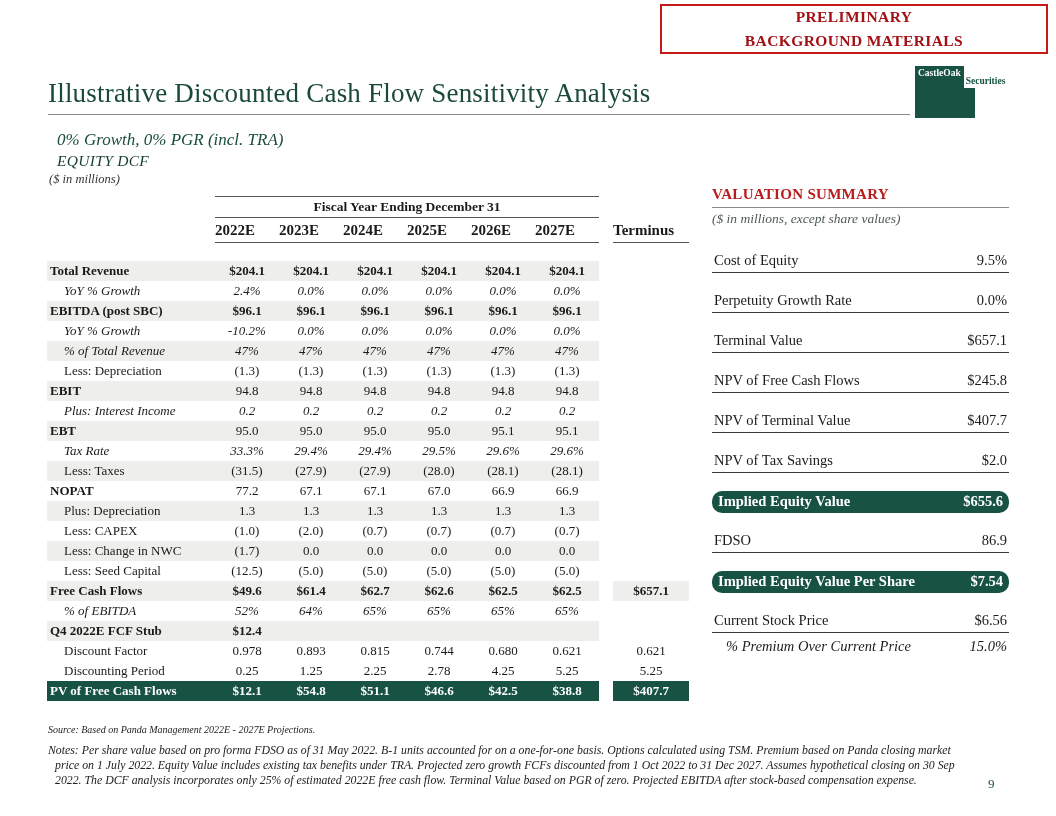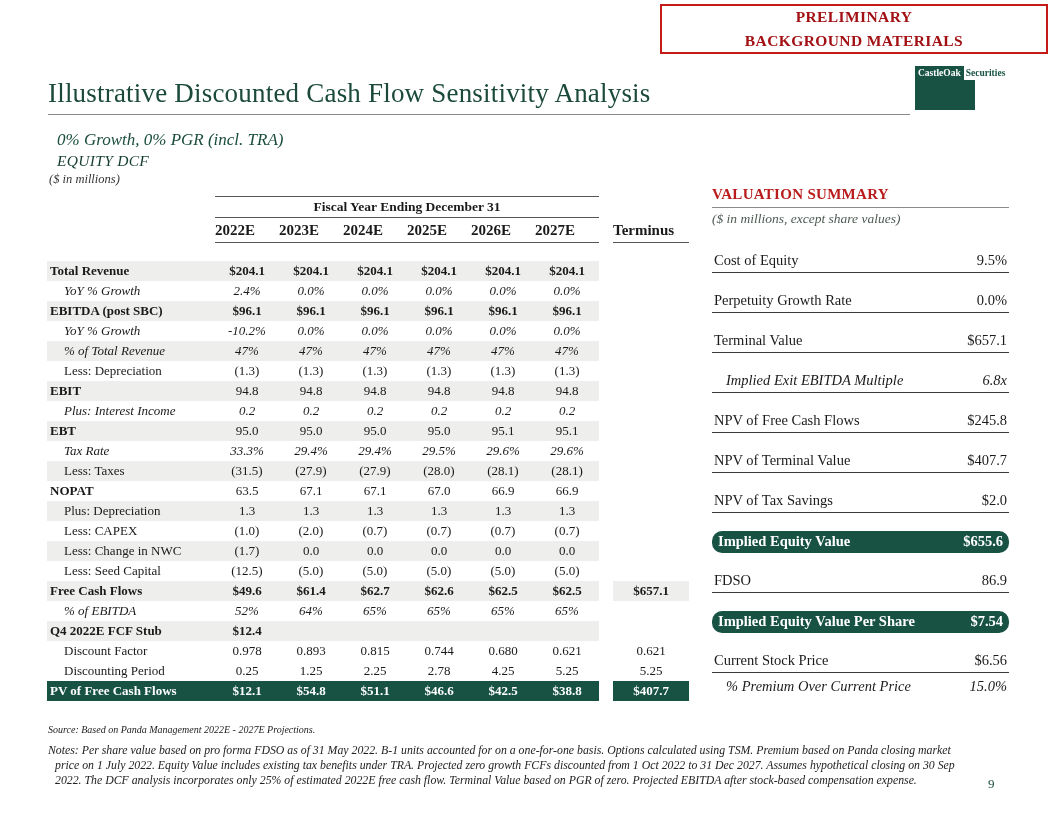--- a/index.html
+++ b/index.html
@@ -26,21 +26,21 @@
     border:2px solid var(--red-border);
     color:var(--red-text);
     font-weight:bold;font-size:15.5px;letter-spacing:.4px;
     text-align:center;display:flex;flex-direction:column;justify-content:center;gap:6px;
   }
 
   
   .logo{position:absolute;top:66px;right:43px;width:98px;}
   .logo-top{display:flex;align-items:stretch;}
   .logo-name{background:var(--green);color:#fff;font-weight:bold;font-size:9.5px;padding:2px 3px;}
-  .logo-suffix{color:var(--green);font-weight:bold;font-size:9.5px;padding:2px 2px;}
+  .logo-suffix{color:var(--green);font-weight:bold;font-size:9.5px;padding:2px 2px;margin-top:8px;}
   .logo-block{width:60px;height:30px;background:var(--green);}
 
   
   .title{
     position:absolute;left:48px;top:78px;width:860px;
     font-size:27px;font-weight:normal;color:#1b4a3a;letter-spacing:.2px;
   }
   .title-rule{position:absolute;left:48px;top:114px;width:862px;height:1px;background:#8a8a8a;}
   .subtitle{position:absolute;left:57px;top:130px;font-size:17px;font-style:italic;color:#1b4d3e;}
   .section-label{position:absolute;left:57px;top:152px;font-size:15.5px;font-style:italic;color:#173f33;letter-spacing:.3px;}
@@ -280,21 +280,21 @@
         <td class="num">(27.9)</td>
         <td class="num">(27.9)</td>
         <td class="num">(28.0)</td>
         <td class="num">(28.1)</td>
         <td class="num">(28.1)</td>
         <td class="spacer"></td>
         <td class="num term"></td>
       </tr>
       <tr class="lbold">
         <td class="lab">NOPAT</td>
-        <td class="num">63.5</td>
+        <td class="num">77.2</td>
         <td class="num">67.1</td>
         <td class="num">67.1</td>
         <td class="num">67.0</td>
         <td class="num">66.9</td>
         <td class="num">66.9</td>
         <td class="spacer"></td>
         <td class="num term"></td>
       </tr>
       <tr class="shade">
         <td class="lab ind">Plus: Depreciation</td>
@@ -419,24 +419,20 @@
         <span class="val-value">9.5%</span>
       </div>
       <div class="val-item">
         <span class="val-label">Perpetuity Growth Rate</span>
         <span class="val-value">0.0%</span>
       </div>
       <div class="val-item">
         <span class="val-label">Terminal Value</span>
         <span class="val-value">$657.1</span>
       </div>
-      <div class="val-item italic indent">
-        <span class="val-label">Implied Exit EBITDA Multiple</span>
-        <span class="val-value">6.8x</span>
-      </div>
       <div class="val-item">
         <span class="val-label">NPV of Free Cash Flows</span>
         <span class="val-value">$245.8</span>
       </div>
       <div class="val-item">
         <span class="val-label">NPV of Terminal Value</span>
         <span class="val-value">$407.7</span>
       </div>
       <div class="val-item">
         <span class="val-label">NPV of Tax Savings</span>

